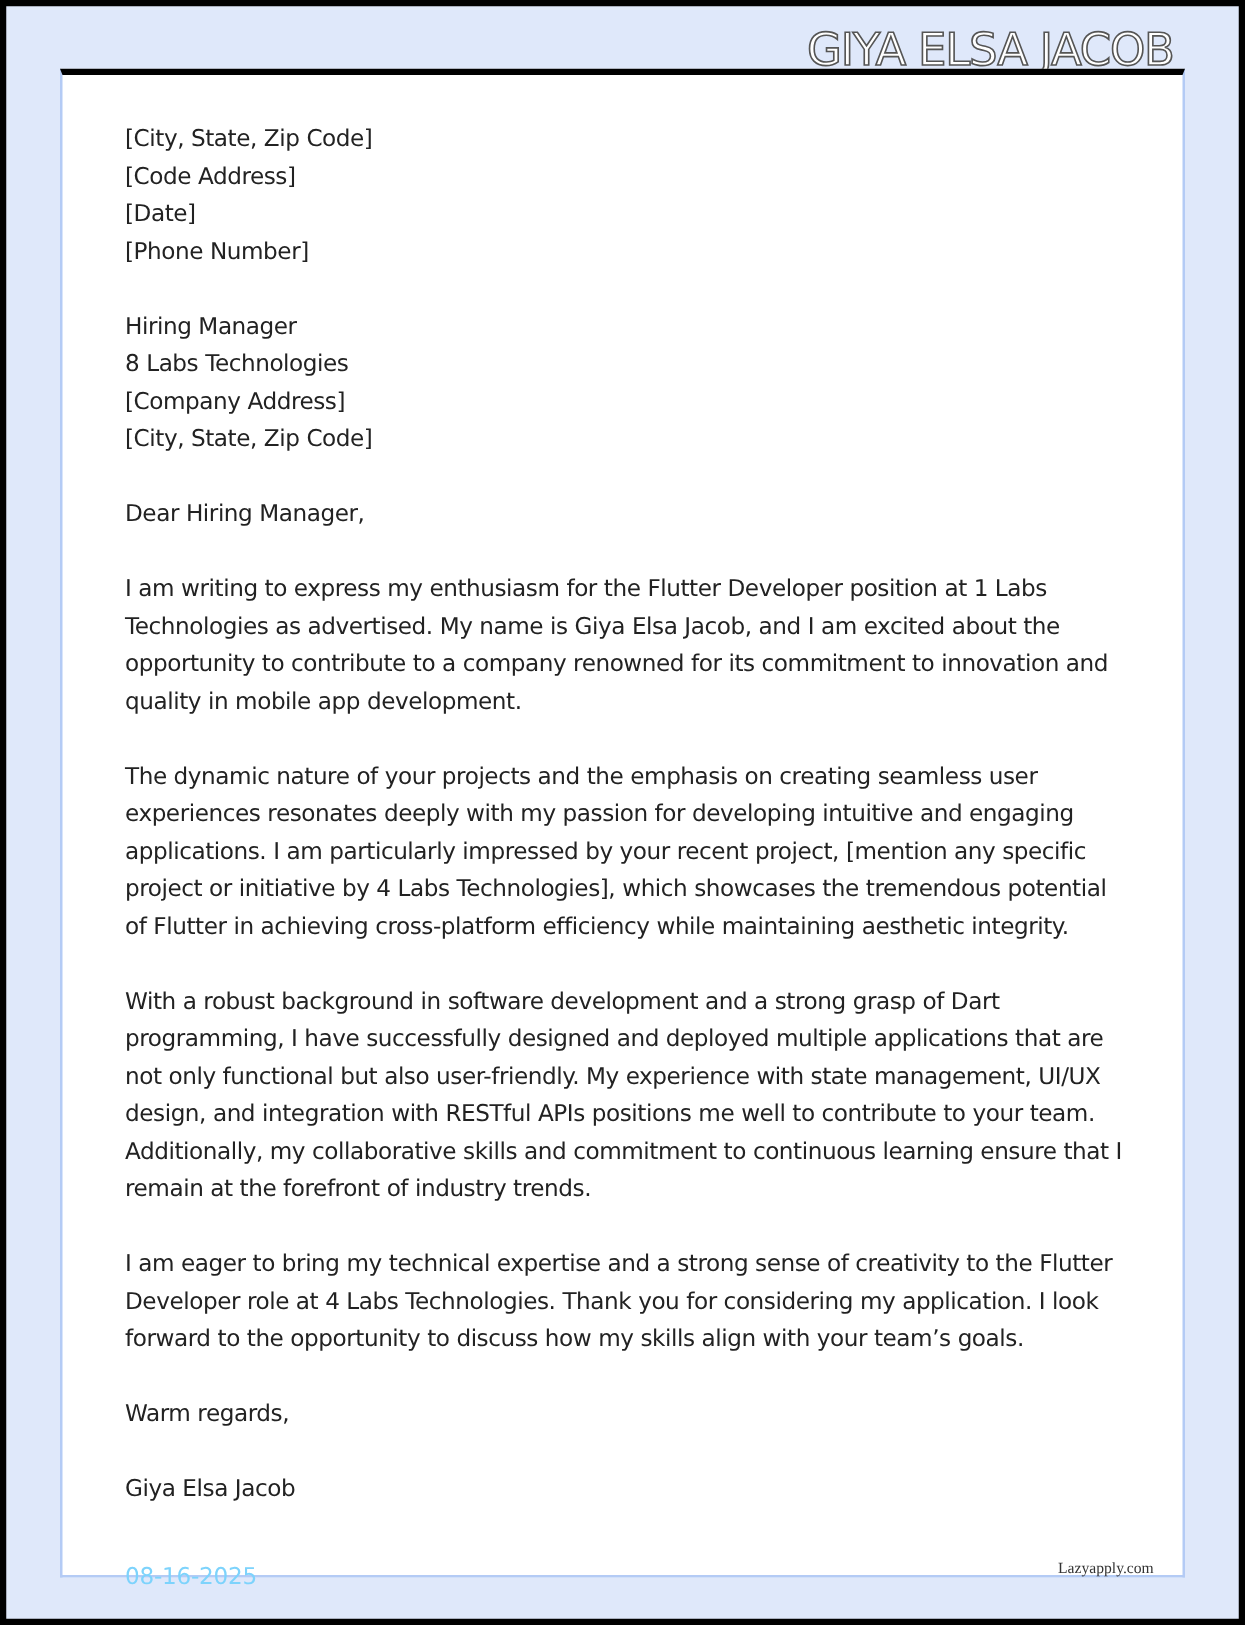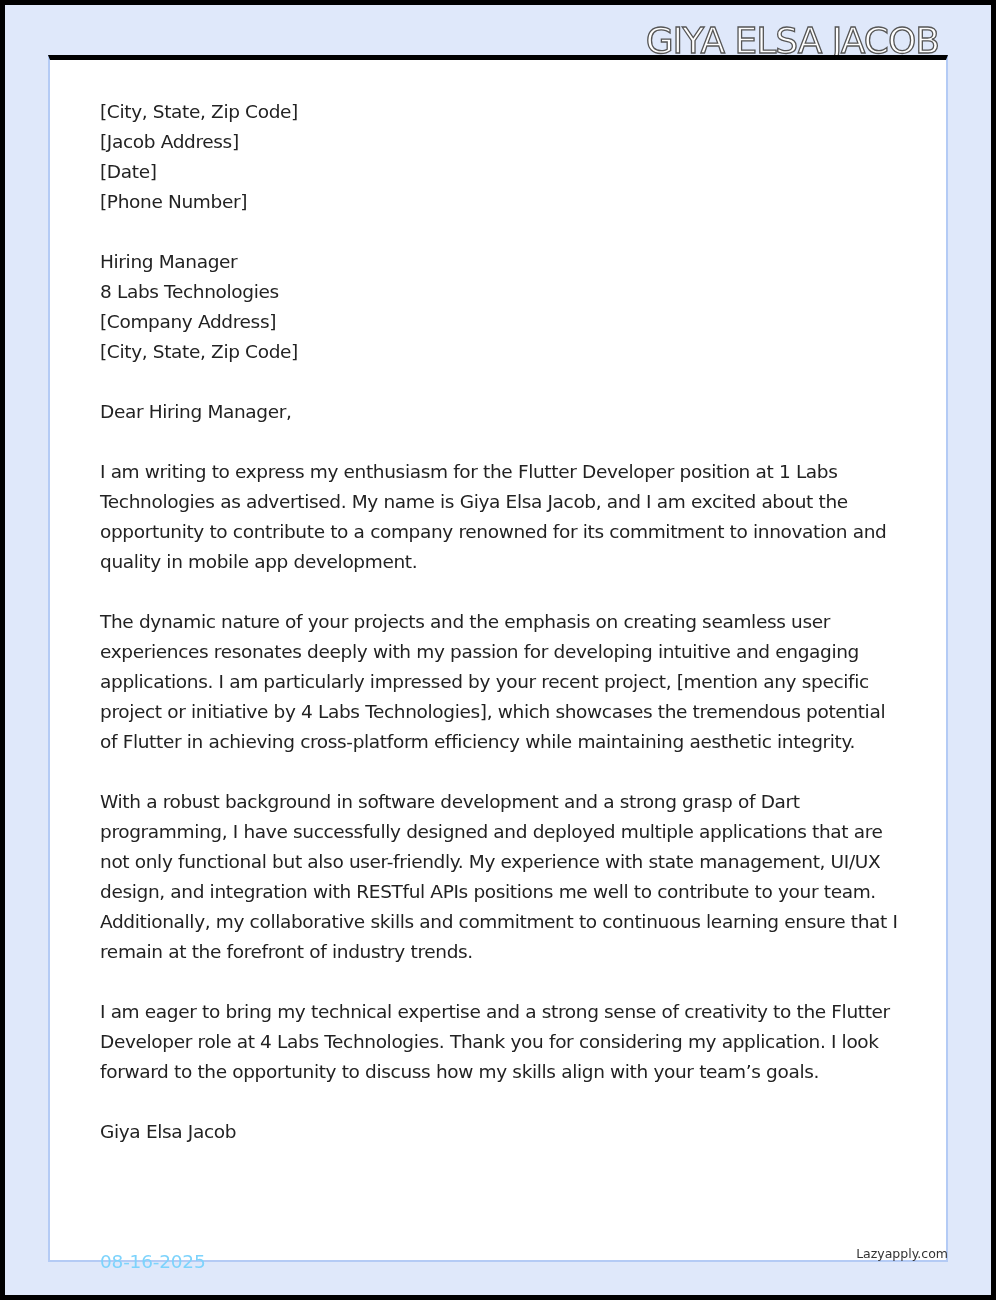--- a/index.html
+++ b/index.html
@@ -69,53 +69,55 @@
       position: absolute;
       left: 100px;
       top: 1247px;
       font-size: 18.5px;
       line-height: 30px;
       color: #7dd3fc;
       letter-spacing: -0.2px;
     }
     .watermark {
       position: absolute;
-      right: 48px;
+      right: 73px;
       top: 1245px;
       font-size: 12.5px;
       color: #333;
       line-height: 18px;
+      font-family: Liberation Serif, serif;
     }
   </style>
 </head>
 <body>
 
 <div class="frame">
   <div class="name-title">GIYA ELSA JACOB</div>
 </div>
 
 <div class="page"></div>
 
 <div class="letter">
   <div>
     <span class="line">[City, State, Zip Code]</span>
-    <span class="line">[Jacob Address]</span>
+    <span class="line">[Code Address]</span>
     <span class="line">[Date]</span>
     <span class="line">[Phone Number]</span>
   </div>
   <span class="gap"></span>
   <div>
     <span class="line">Hiring Manager</span>
     <span class="line">8 Labs Technologies</span>
     <span class="line">[Company Address]</span>
     <span class="line">[City, State, Zip Code]</span>
   </div>
   <span class="gap"></span>
   <p>Dear Hiring Manager,</p>
   <p>I am writing to express my enthusiasm for the Flutter Developer position at 1 Labs Technologies as advertised. My name is Giya Elsa Jacob, and I am excited about the opportunity to contribute to a company renowned for its commitment to innovation and quality in mobile app development.</p>
   <p>The dynamic nature of your projects and the emphasis on creating seamless user experiences resonates deeply with my passion for developing intuitive and engaging applications. I am particularly impressed by your recent project, [mention any specific project or initiative by 4 Labs Technologies], which showcases the tremendous potential of Flutter in achieving cross-platform efficiency while maintaining aesthetic integrity.</p>
   <p>With a robust background in software development and a strong grasp of Dart programming, I have successfully designed and deployed multiple applications that are not only functional but also user-friendly. My experience with state management, UI/UX design, and integration with RESTful APIs positions me well to contribute to your team. Additionally, my collaborative skills and commitment to continuous learning ensure that I remain at the forefront of industry trends.</p>
   <p>I am eager to bring my technical expertise and a strong sense of creativity to the Flutter Developer role at 4 Labs Technologies. Thank you for considering my application. I look forward to the opportunity to discuss how my skills align with your team’s goals.</p>
+  <p>Warm regards,</p>
   <p>Giya Elsa Jacob</p>
 </div>
 
 <div class="date-stamp">08-16-2025</div>
 <div class="watermark">Lazyapply.com</div>
 
 </body></html>

